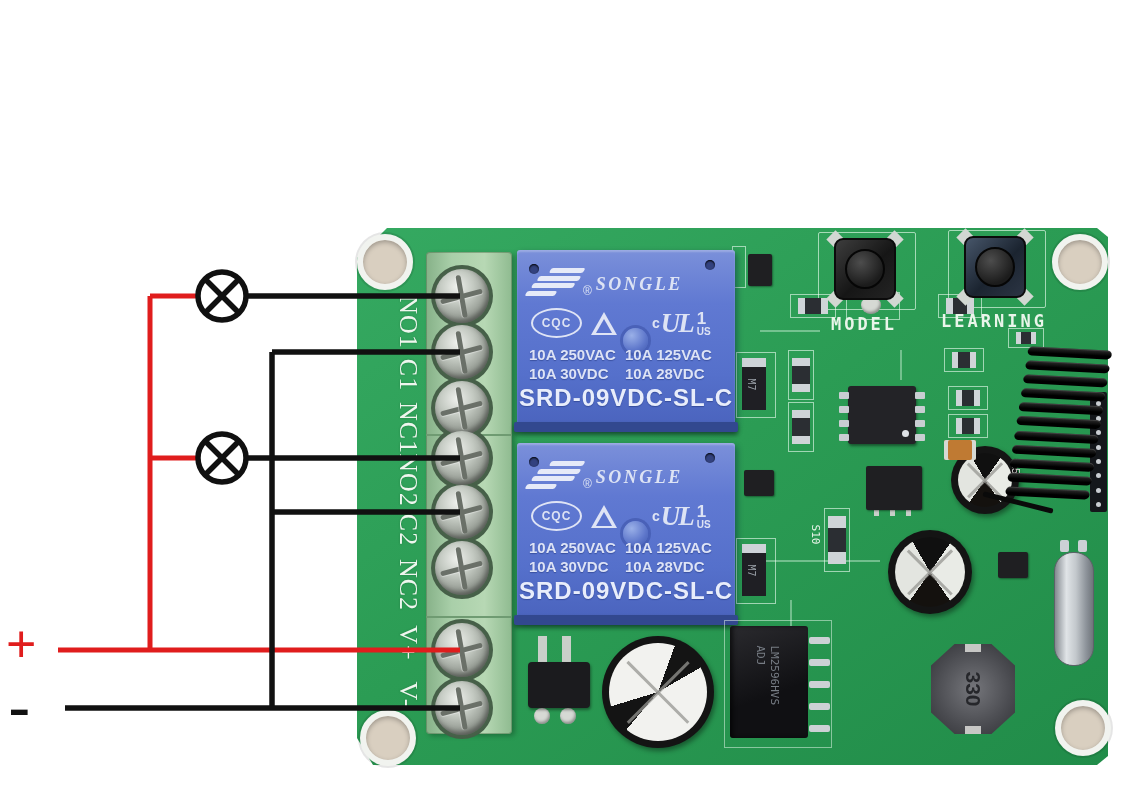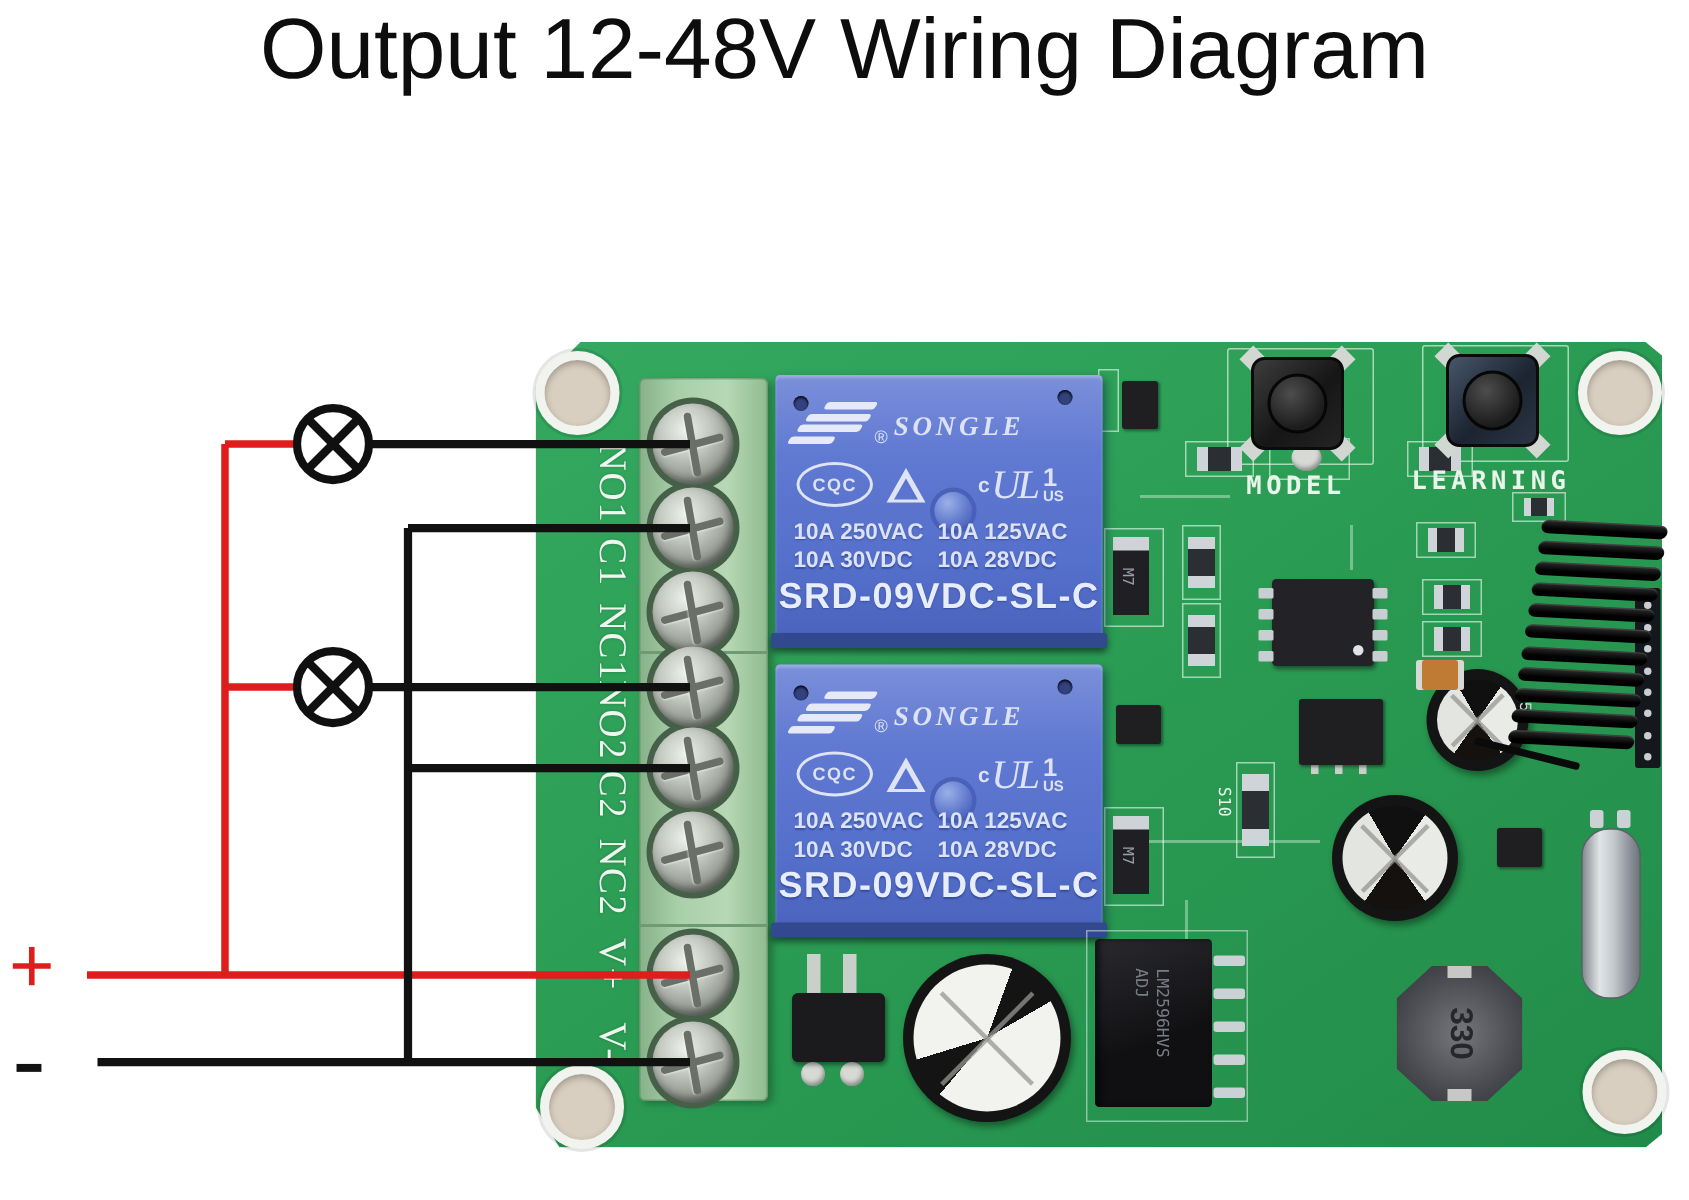--- a/index.html
+++ b/index.html
@@ -59,21 +59,21 @@
                font-size:18px;letter-spacing:2.5px;}
   .r-row2{position:absolute;left:14px;top:56px;width:196px;height:34px;display:flex;align-items:center;gap:9px;}
   .cqc{width:47px;height:26px;border:2.5px solid #dfe4f5;border-radius:50%;display:flex;
        align-items:center;justify-content:center;font-size:12px;font-weight:700;letter-spacing:1px;}
   .tri{position:relative;width:0;height:0;border-left:13px solid transparent;border-right:13px solid transparent;
        border-bottom:23px solid #dfe4f5;}
   .tri i{position:absolute;left:-8px;top:7px;width:0;height:0;border-left:8px solid transparent;
          border-right:8px solid transparent;border-bottom:14px solid #5b74cf;}
   .ulwrap{display:flex;align-items:center;margin-left:26px;}
   .ul-c{font-size:14px;font-weight:700;margin-right:1px;}
-  .ul{font-family:"Liberation Serif",serif;font-style:italic;font-weight:400;font-size:27px;letter-spacing:-2px;}
+  .ul{font-family:"Liberation Serif",serif;font-style:italic;font-weight:700;font-size:27px;letter-spacing:-2px;}
   .ulcol{display:flex;flex-direction:column;line-height:1;margin-left:4px;}
   .ulcol b{font-size:17px;} .ulcol span{font-size:10px;font-weight:700;}
   .r-ratings{position:absolute;left:12px;top:96px;width:198px;display:grid;
              grid-template-columns:96px 100px;row-gap:2px;font-size:15px;font-weight:700;
              color:#dde3f6;text-shadow:0 1px 1px rgba(30,50,120,.5);white-space:nowrap;}
   .r-model{position:absolute;left:0;top:134px;width:100%;text-align:center;font-size:24px;
            font-weight:700;letter-spacing:1px;color:#e8edfb;text-shadow:0 1px 1px rgba(30,50,120,.5);}
 
   
   .tact{position:absolute;width:62px;height:62px;z-index:6;}
@@ -150,21 +150,20 @@
   .trace{position:absolute;background:rgba(205,240,215,.45);z-index:2;}
 
   
   .wires{position:absolute;left:0;top:0;z-index:10;}
 </style>
 </head>
 <body>
 
 <div id="canvas">
 
-  <div class="title">Output 12-48V Wiring Diagram</div>
 
   <div class="pcb"></div>
 
   <div class="hole" style="left:357px;top:234px;"></div>
   <div class="hole" style="left:1052px;top:234px;"></div>
   <div class="hole" style="left:360px;top:710px;"></div>
   <div class="hole" style="left:1055px;top:700px;"></div>
 
   <div class="tblock">
     <div class="tseg" style="top:0;height:182px;"></div>

